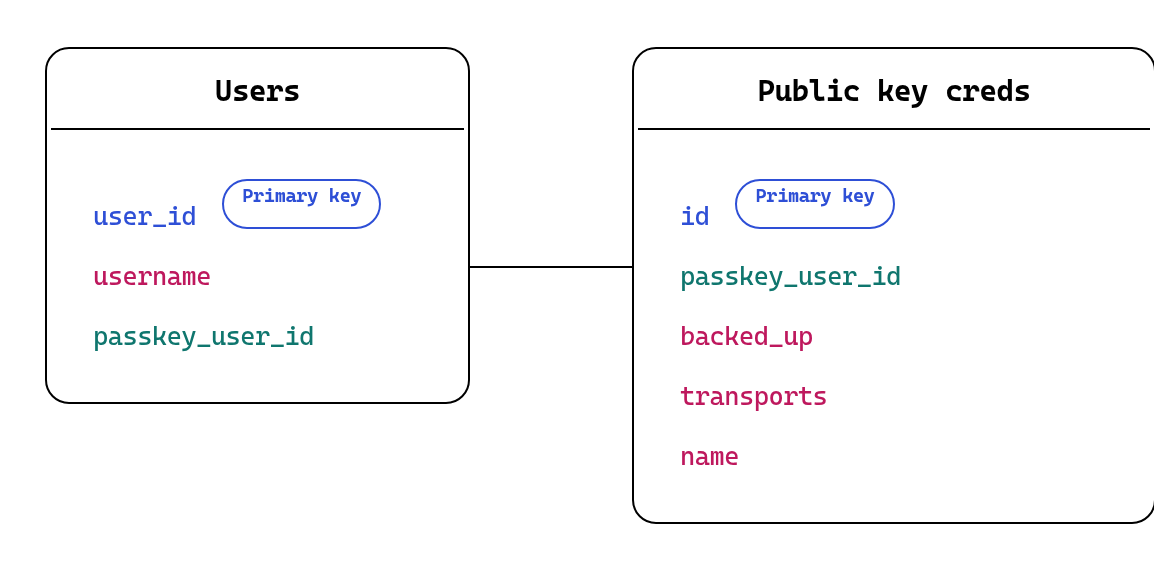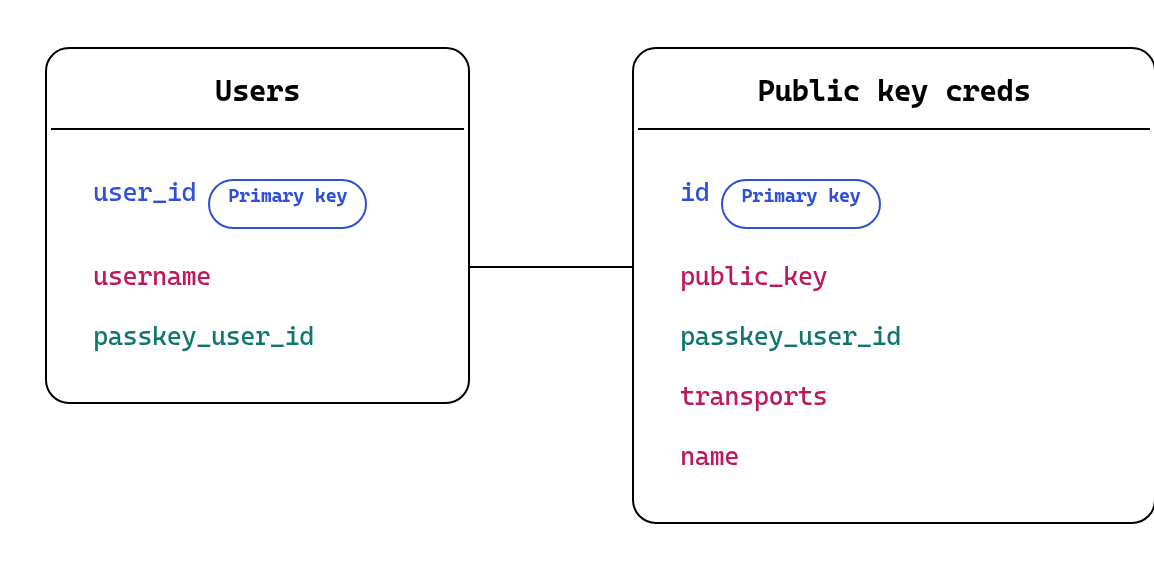--- a/index.html
+++ b/index.html
@@ -27,22 +27,22 @@
       border-bottom: 2px solid #000;
       font-weight: 700;
       font-size: 30px;
       letter-spacing: -0.5px;
     }
     .entity-body {
       padding: 26px 34px 30px 34px;
     }
     .field-row {
       display: flex;
-      align-items: flex-start;
-      gap: 4px;
+      align-items: flex-end;
+      gap: 18px;
       font-size: 26px;
       line-height: 1;
       padding: 11px 0;
       letter-spacing: -0.5px;
     }
     .field-name {
       white-space: nowrap;
     }
     .color-primary {
       color: #2e4fd6;
@@ -108,24 +108,24 @@
 <div class="connector" id="connector-line"></div>
 
 <div class="entity" id="entity-creds">
   <div class="entity-header">Public key creds</div>
   <div class="entity-body">
     <div class="field-row">
       <span class="field-name color-primary">id</span>
       <span class="pk-badge">Primary key</span>
     </div>
     <div class="field-row">
-      <span class="field-name color-normal">public_key</span>
+      <span class="field-name color-foreign">passkey_user_id</span>
     </div>
     <div class="field-row">
-      <span class="field-name color-foreign">passkey_user_id</span>
+      <span class="field-name color-normal">backed_up</span>
     </div>
     <div class="field-row">
       <span class="field-name color-normal">transports</span>
     </div>
     <div class="field-row">
       <span class="field-name color-normal">name</span>
     </div>
   </div>
 </div>
 

